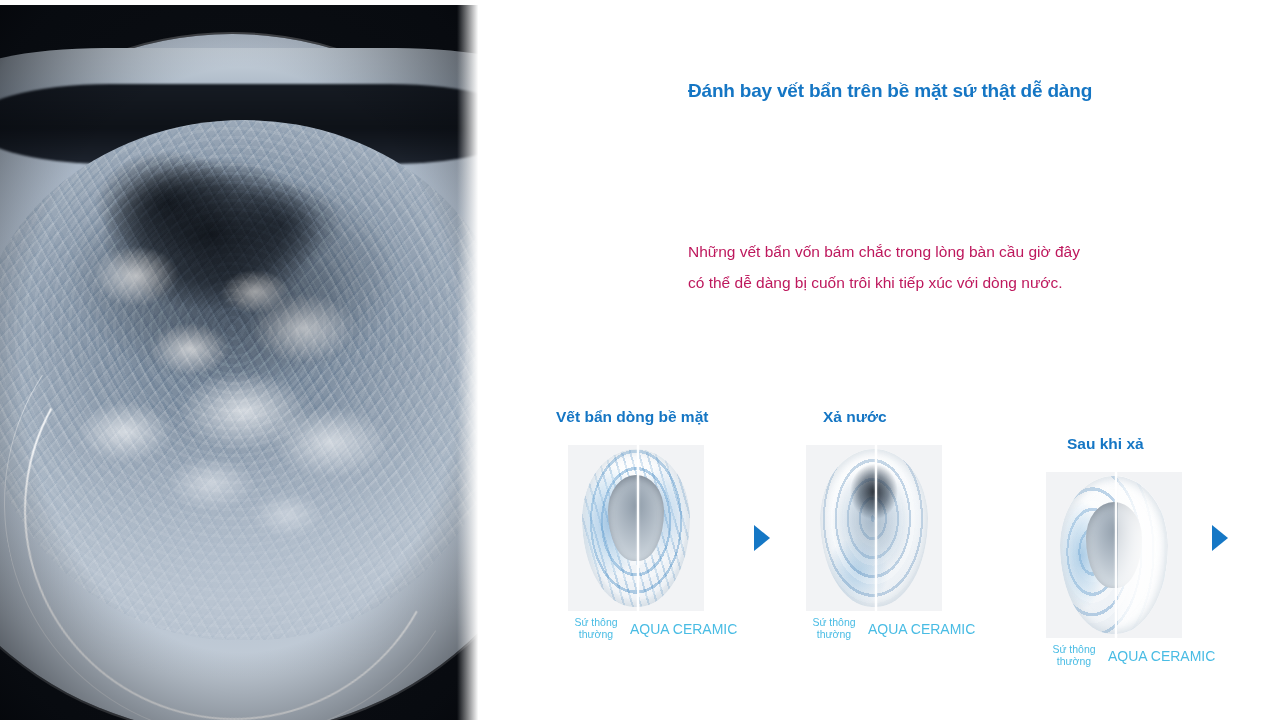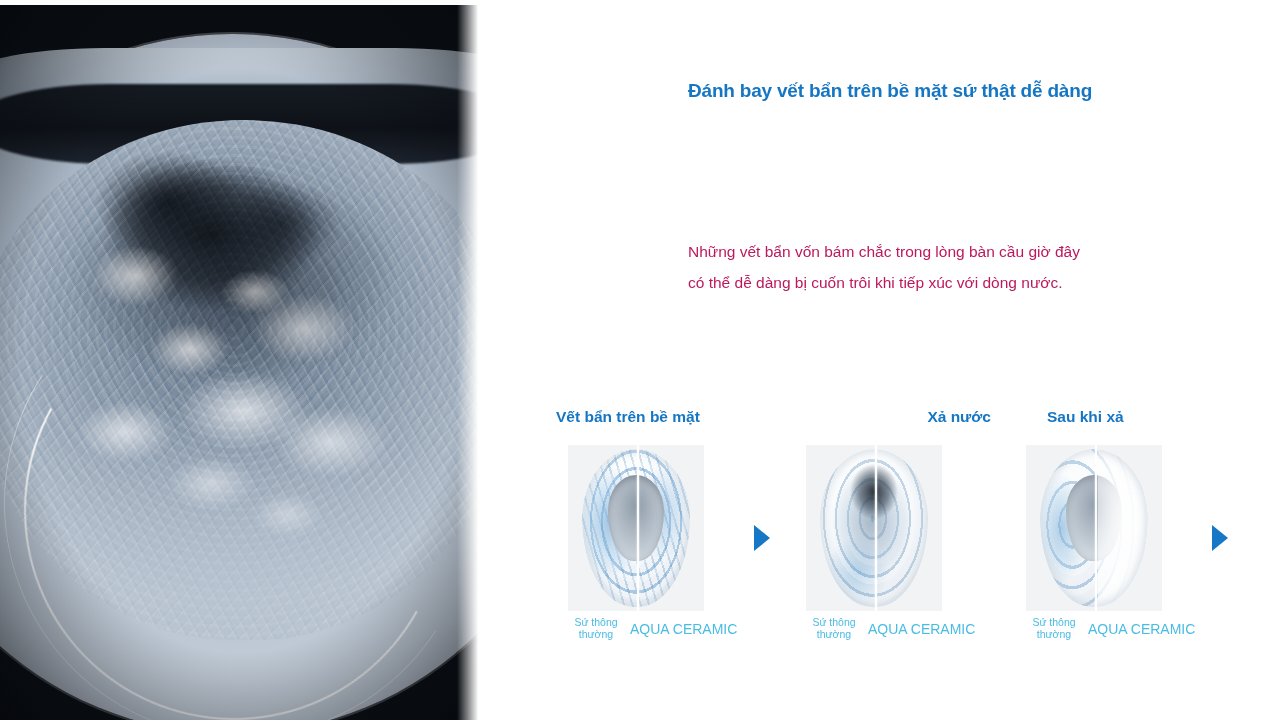--- a/index.html
+++ b/index.html
@@ -128,28 +128,28 @@
 
   
   #steps{
     position:absolute; left:72px; top:408px; width:712px; height:242px;
   }
   .step{
     position:absolute; top:0; width:198px; height:242px;
   }
   .step.s1{ left:0; }
   .step.s2{ left:238px; }
-  .step.s3{ left:458px; }
+  .step.s3{ left:478px;margin-top:27px; }
 
   .step-title{
     color:#1576c4; font-size:15.5px; font-weight:bold;
     height:22px; white-space:nowrap;
   }
   .s1 .step-title{ text-align:left; padding-left:1px; }
-  .s2 .step-title{ text-align:right; padding-left:30px; }
+  .s2 .step-title{ text-align:left; padding-left:30px; }
   .s3 .step-title{ text-align:left; padding-left:34px; }
 
   
   .tile{
     position:absolute; top:37px; left:13px;
     width:136px; height:166px;
     background:#f2f3f5; overflow:hidden;
   }
   .tile-bowl{
     position:absolute; left:14px; top:4px; width:108px; height:158px;
@@ -264,21 +264,21 @@
 
 <div id="right-panel">
 
   <h1 id="headline">Đánh bay vết bẩn trên bề mặt sứ thật dễ dàng</h1>
 
   <p id="bodytext">Những vết bẩn vốn bám chắc trong lòng bàn cầu giờ đây có thể dễ dàng bị cuốn trôi khi tiếp xúc với dòng nước.</p>
 
   <div id="steps">
 
     <div class="step s1">
-      <div class="step-title">Vết bẩn trên bề mặt</div>
+      <div class="step-title">Vết bẩn dòng bề mặt</div>
       <div class="tile p1">
         <div class="tile-bowl">
           <div class="stain"></div>
           <div class="throat"></div>
           <div class="clean-half"></div>
           <div class="rim-shadow"></div>
         </div>
         <div class="divider"></div>
       </div>
       <div class="tile-labels">

